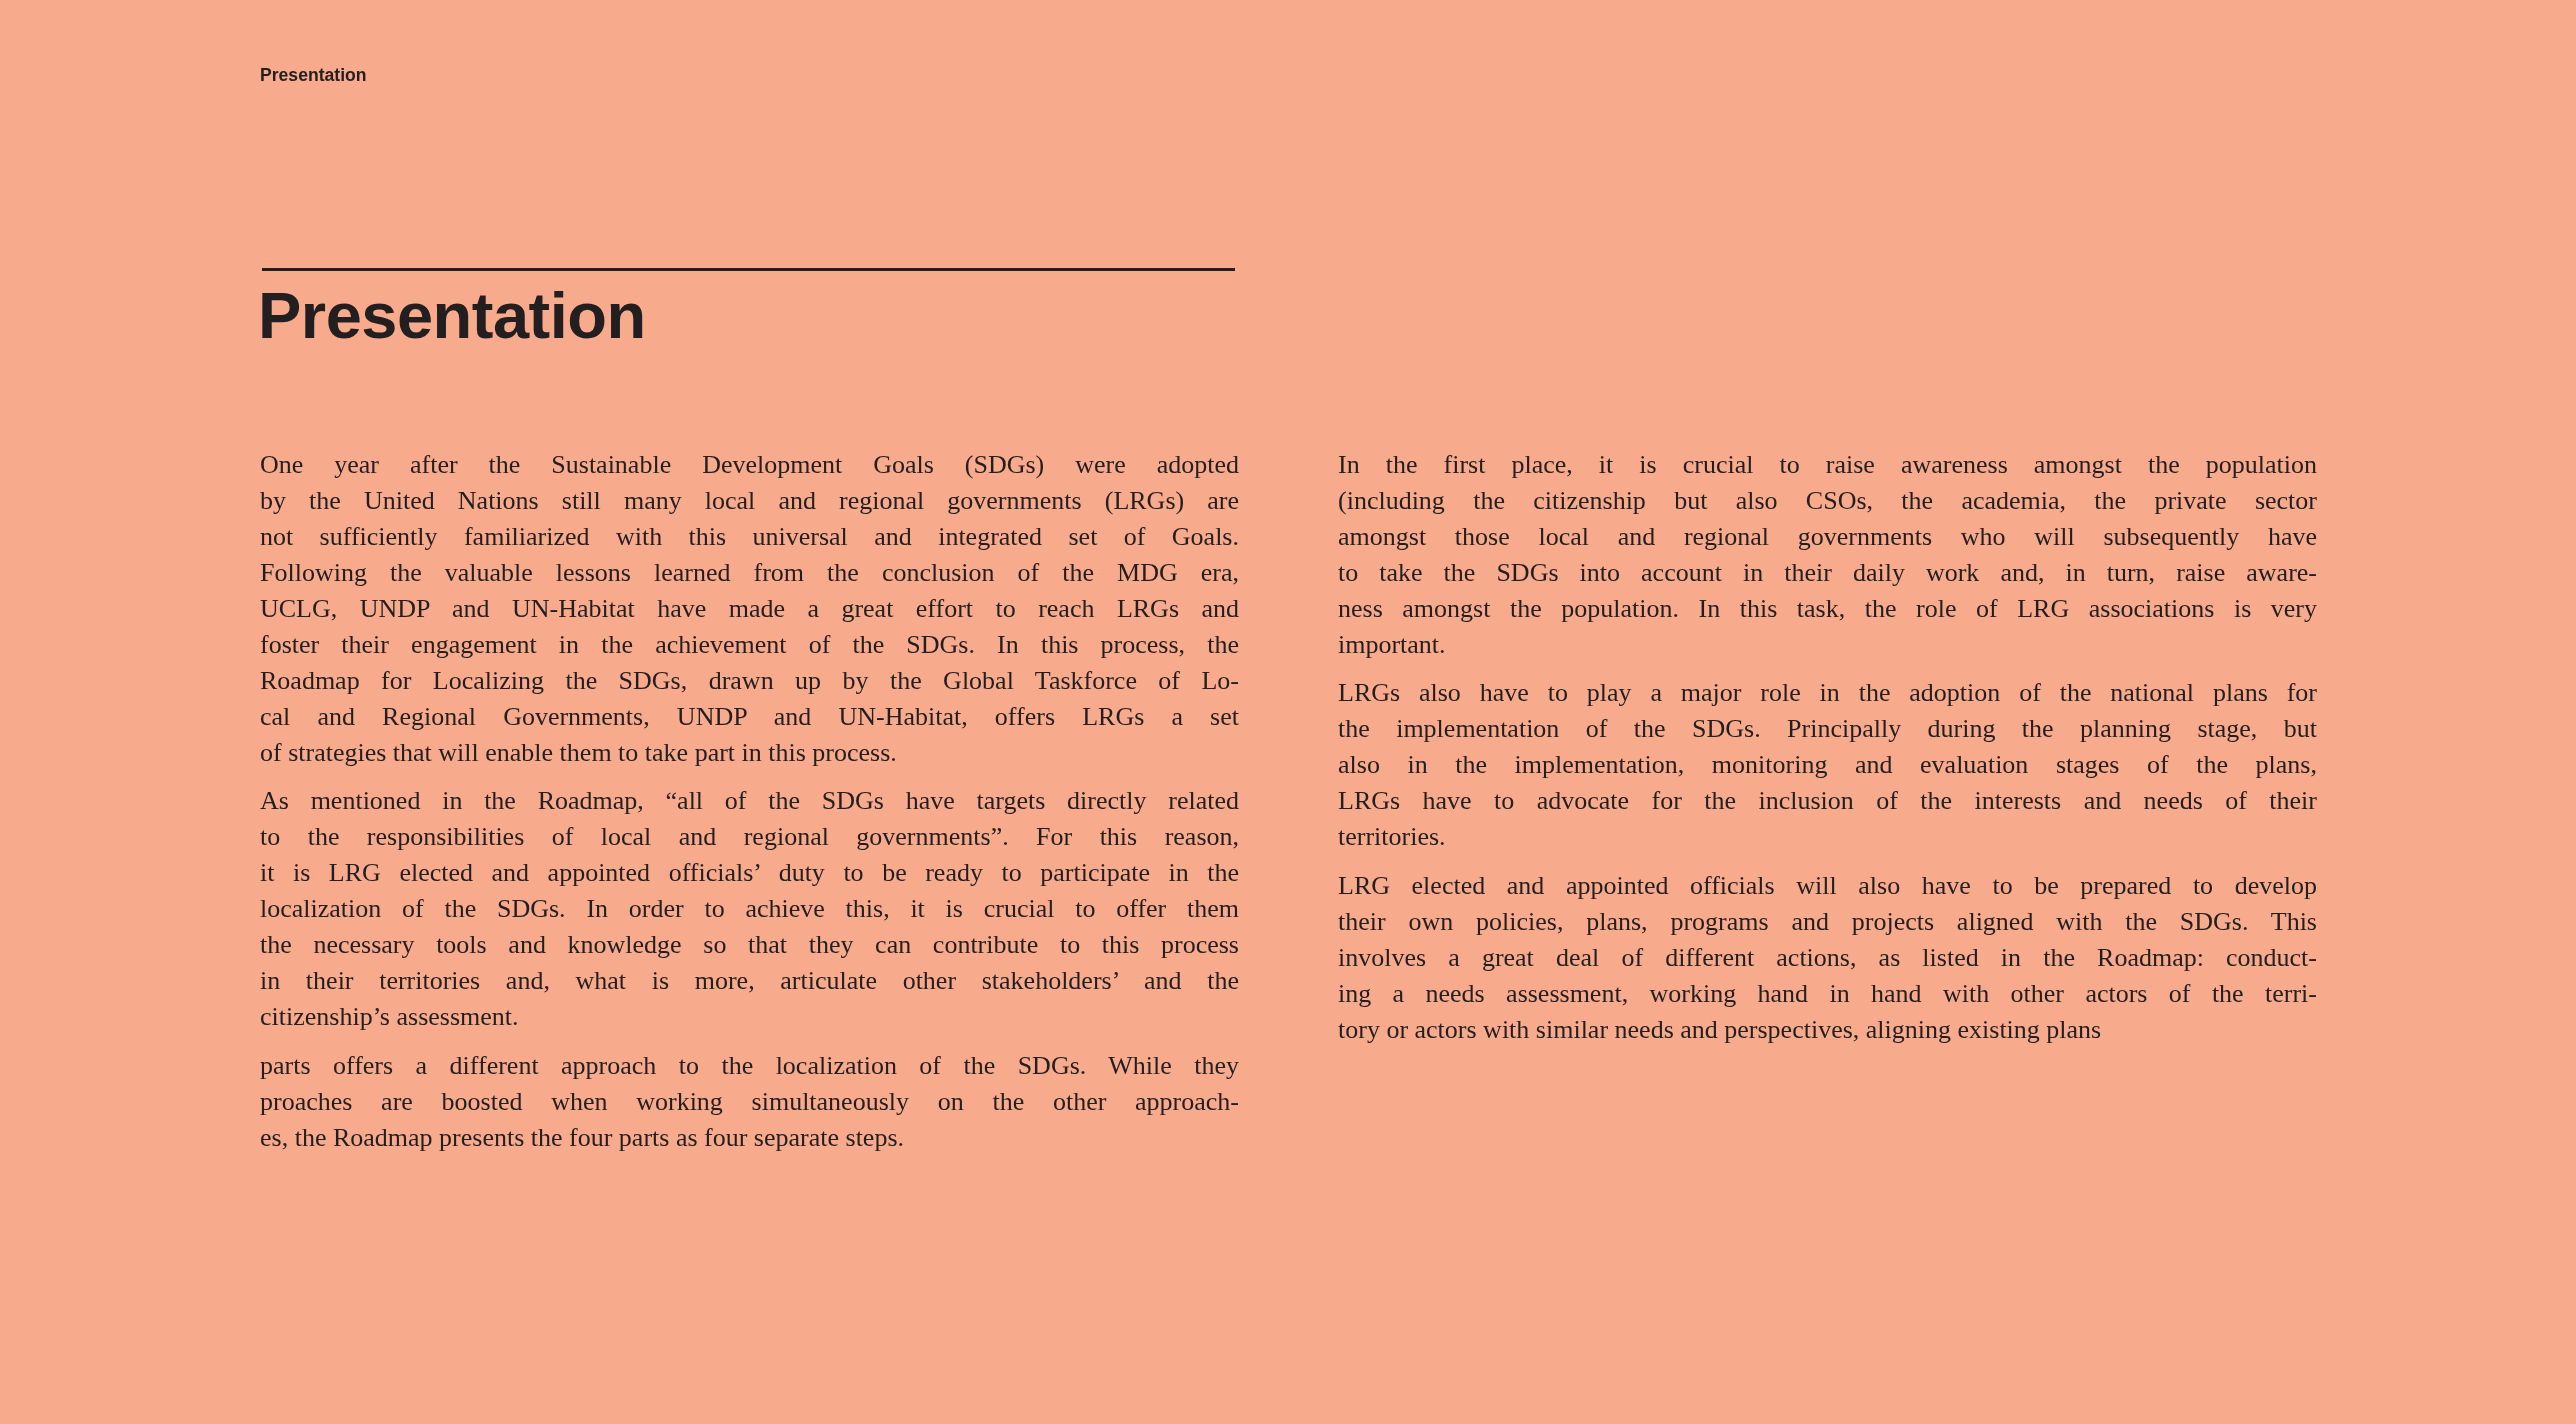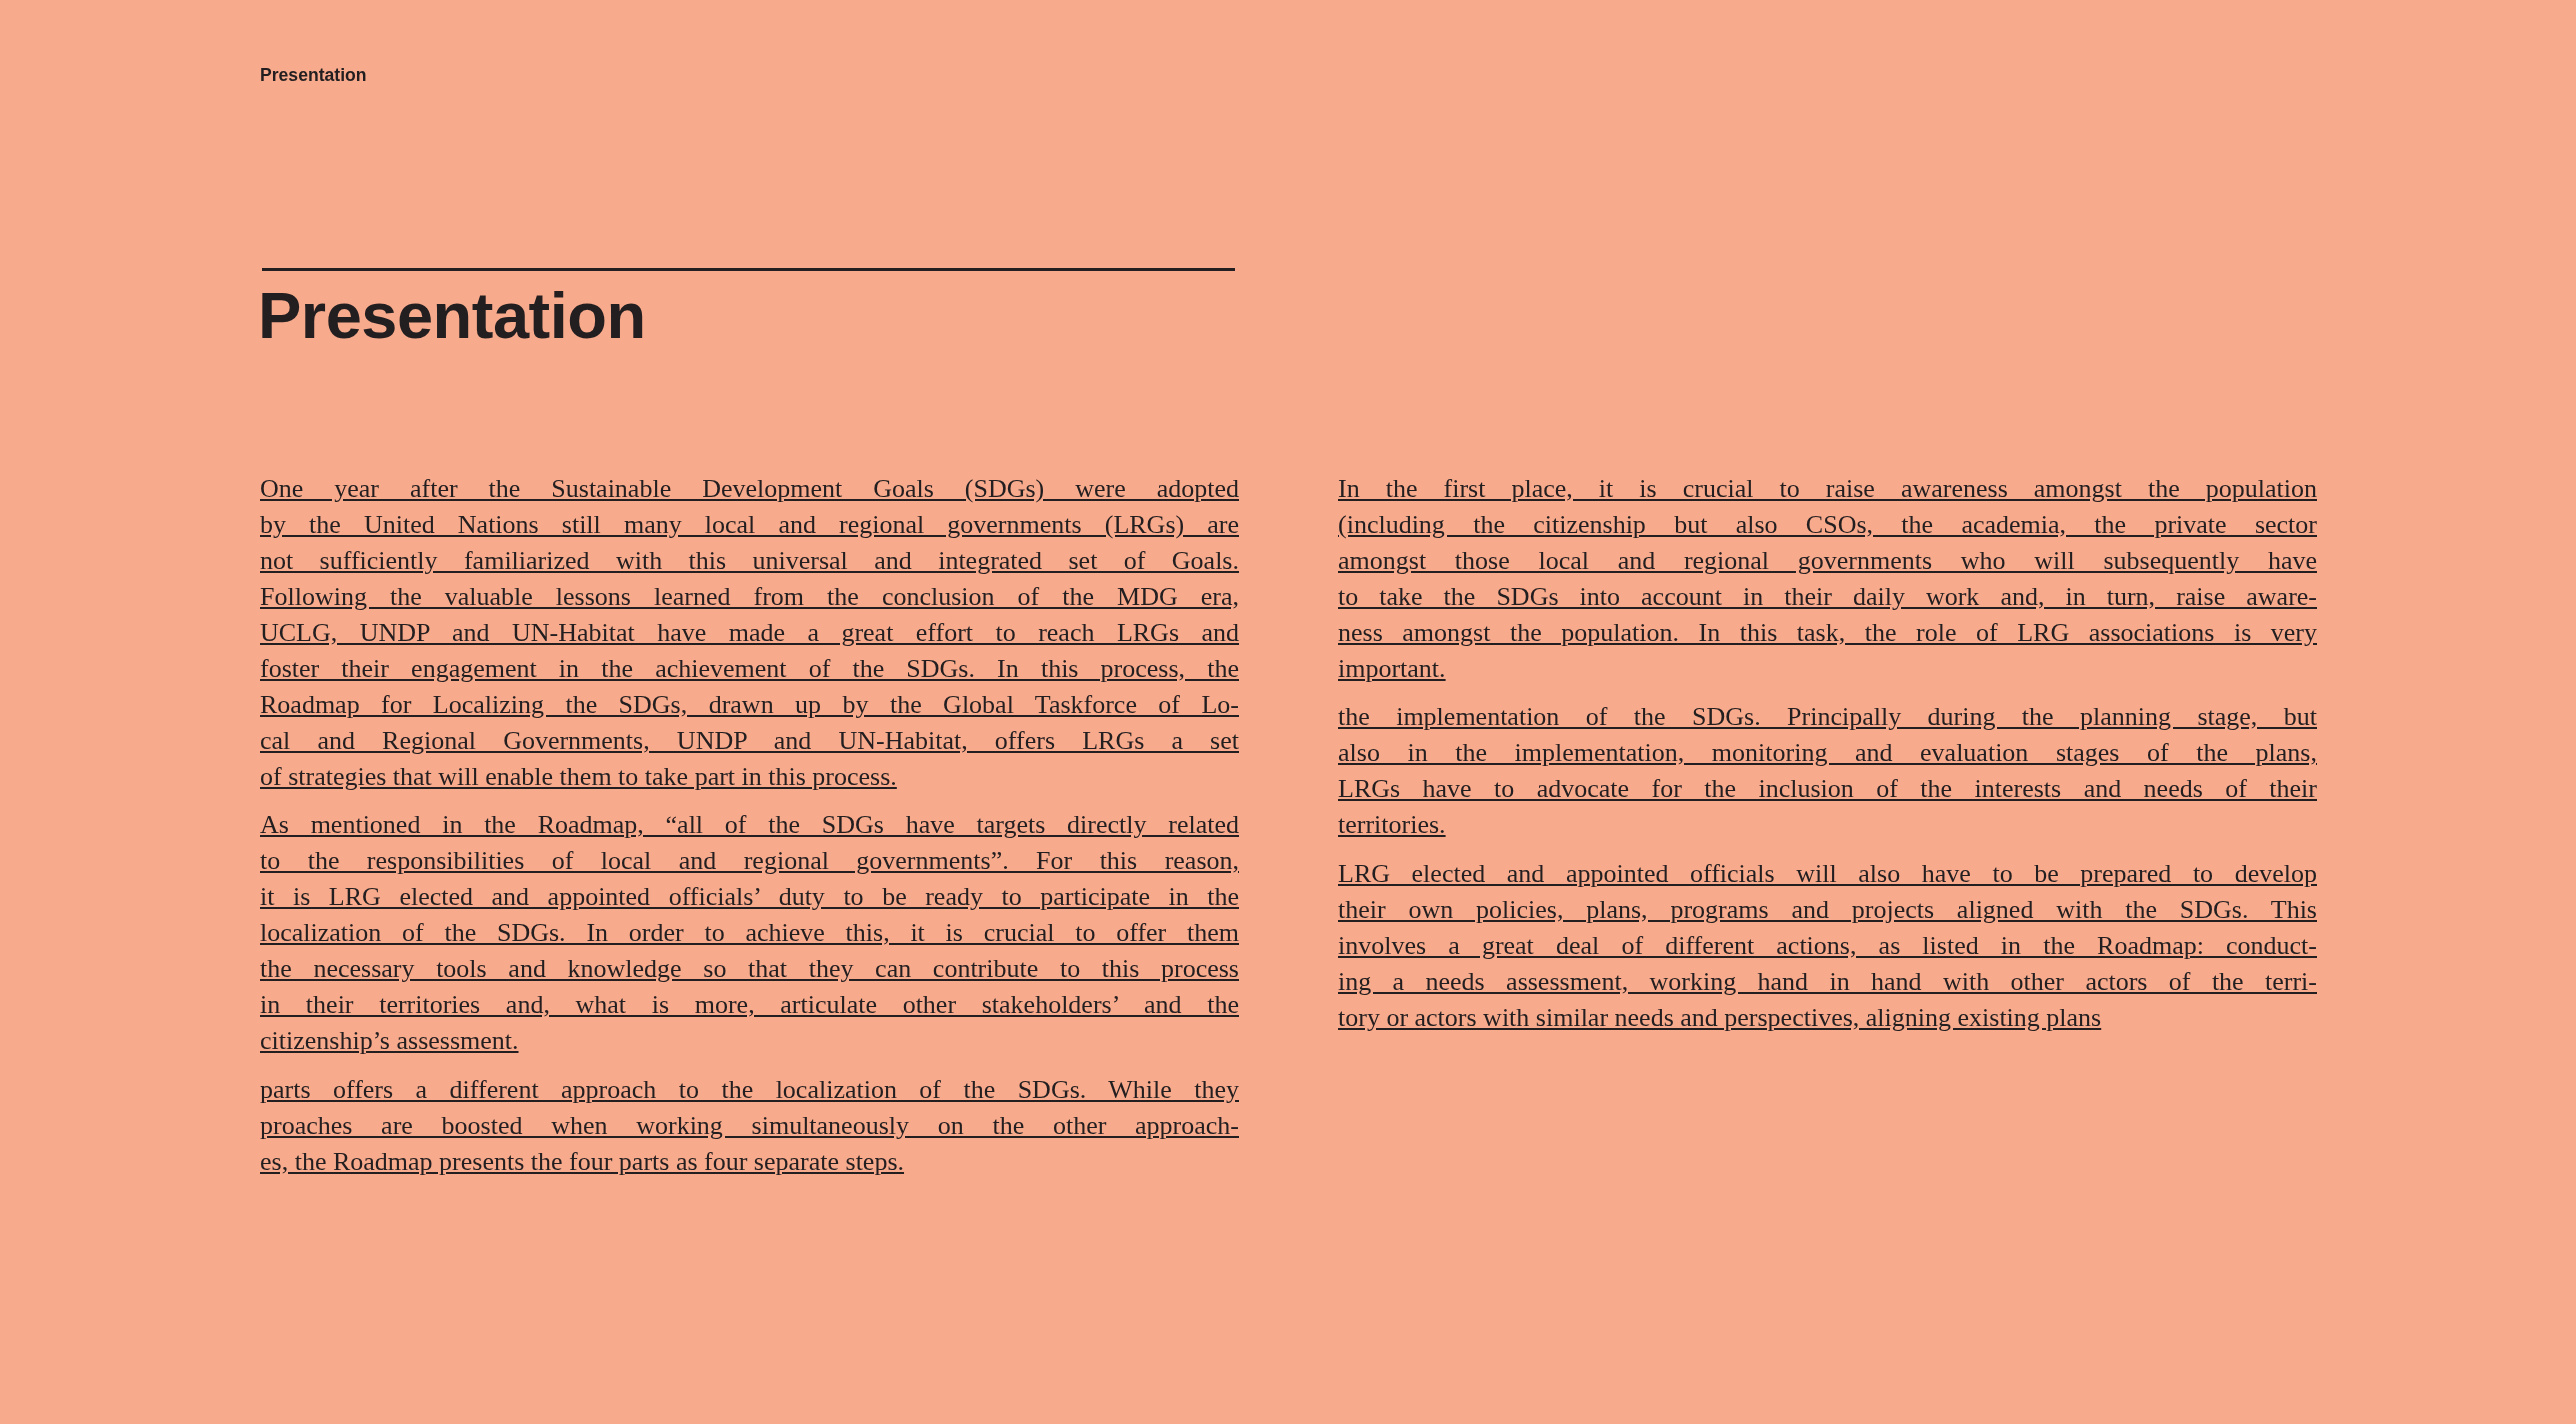--- a/index.html
+++ b/index.html
@@ -39,26 +39,25 @@
     margin: 0;
     font-family: "Liberation Sans", sans-serif;
     font-weight: bold;
     font-size: 65px;
     line-height: 65px;
     white-space: nowrap;
     letter-spacing: -0.5px;
   }
   .column {
     position: absolute;
-    top: 471px;
+    top: 447px;
     width: 979px;
     font-family: "Liberation Serif", serif;
     font-size: 26px;
     line-height: 36px;
-    text-decoration: underline;
   }
   .col-left { left: 260px; }
   .col-right { left: 1338px; }
   .para {
     margin: 0 0 12.4px 0;
   }
   .line {
     display: block;
     height: 36px;
     text-align: justify;
@@ -111,20 +110,21 @@
 <div class="column col-right">
   <p class="para">
     <span class="line">In the first place, it is crucial to raise awareness amongst the population</span>
     <span class="line">(including the citizenship but also CSOs, the academia, the private sector</span>
     <span class="line">amongst those local and regional governments who will subsequently have</span>
     <span class="line">to take the SDGs into account in their daily work and, in turn, raise aware-</span>
     <span class="line">ness amongst the population. In this task, the role of LRG associations is very</span>
     <span class="line last">important.</span>
   </p>
   <p class="para">
+    <span class="line">LRGs also have to play a major role in the adoption of the national plans for</span>
     <span class="line">the implementation of the SDGs. Principally during the planning stage, but</span>
     <span class="line">also in the implementation, monitoring and evaluation stages of the plans,</span>
     <span class="line">LRGs have to advocate for the inclusion of the interests and needs of their</span>
     <span class="line last">territories.</span>
   </p>
   <p class="para">
     <span class="line">LRG elected and appointed officials will also have to be prepared to develop</span>
     <span class="line">their own policies, plans, programs and projects aligned with the SDGs. This</span>
     <span class="line">involves a great deal of different actions, as listed in the Roadmap: conduct-</span>
     <span class="line">ing a needs assessment, working hand in hand with other actors of the terri-</span>

